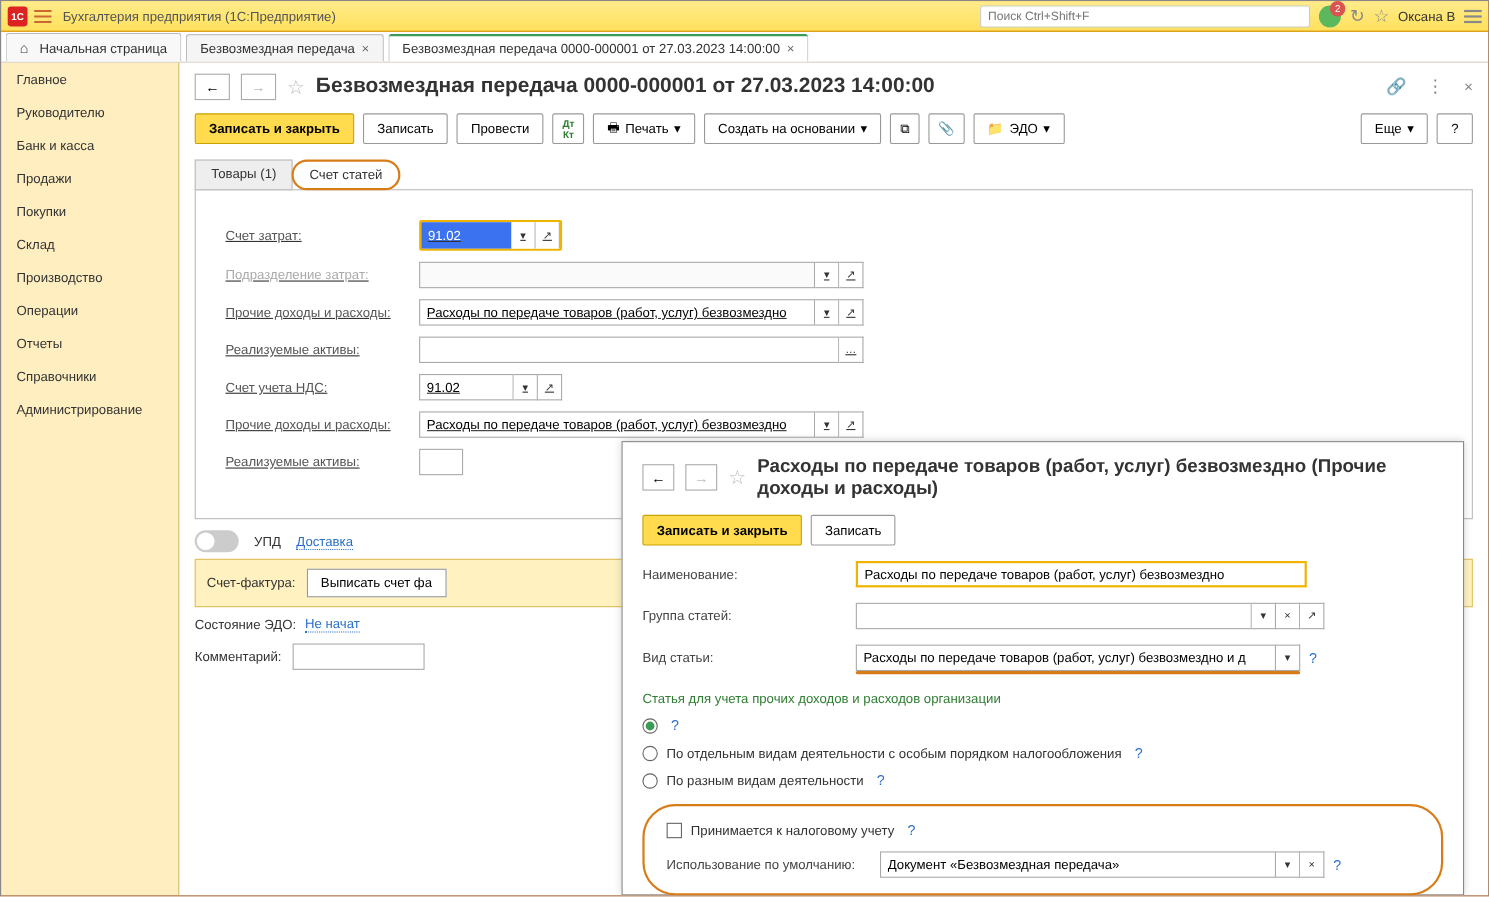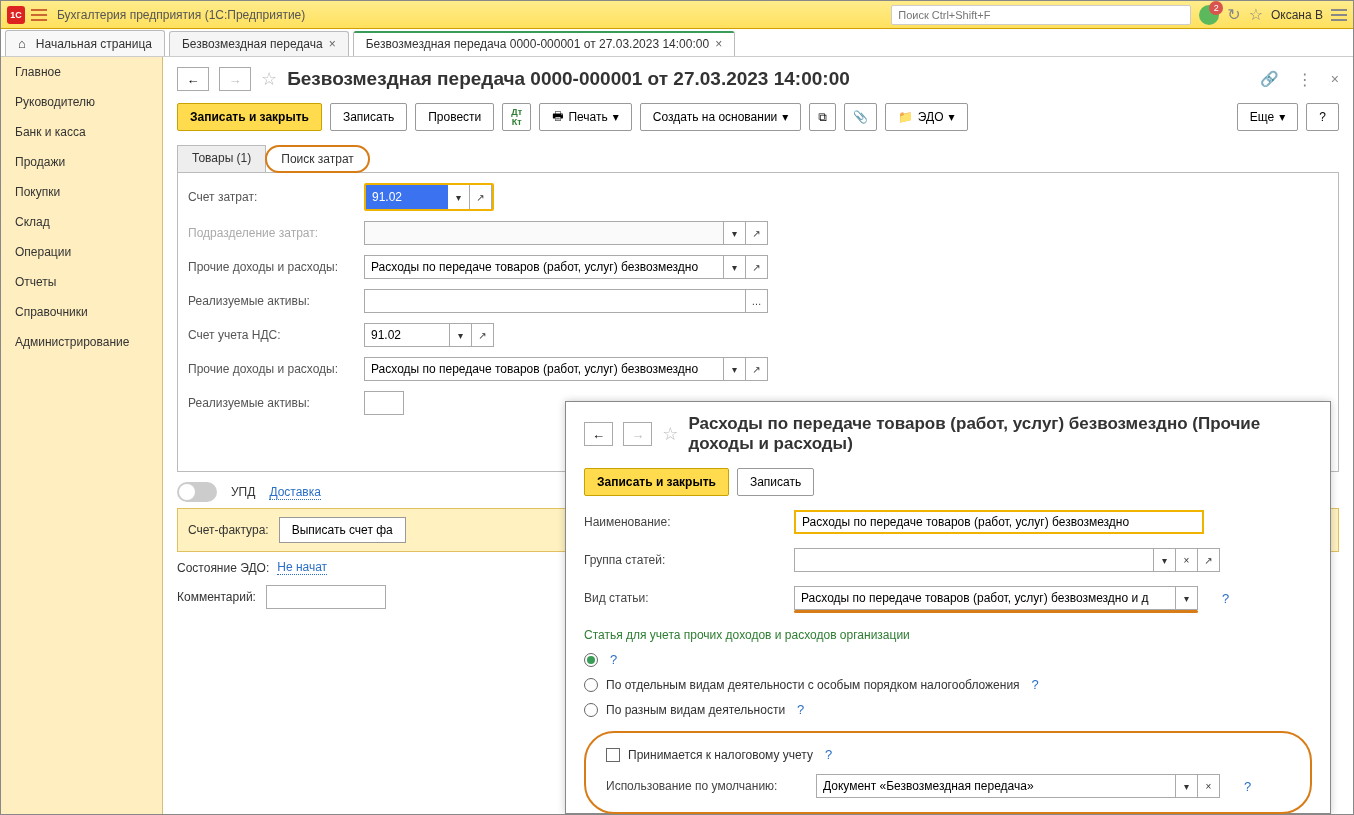--- a/index.html
+++ b/index.html
@@ -39,21 +39,21 @@
   .close-x { margin-left:8px; color:#888; font-size:14px; cursor:pointer; }
   .toolbar { padding:8px 14px; display:flex; align-items:center; gap:8px; flex-wrap:wrap; }
   .btn { height:28px; border:1px solid #999; background:#fff; padding:0 12px; font-size:12px; cursor:pointer; border-radius:2px; display:inline-flex; align-items:center; gap:5px; }
   .btn.primary { background:#ffdb4d; border-color:#caa200; font-weight:bold; }
   .btn.icon { padding:0 8px; }
   .toolbar .spacer { flex:1; }
   .form-tabs { display:flex; margin:6px 0 0 14px; margin-right:14px; }
   .form-tab { border:1px solid #bbb; padding:5px 14px; background:#eee; margin-right:-1px; cursor:pointer; font-size:12px; }
   .form-tab.active { background:#fff; border-bottom-color:#fff; z-index:2; position:relative; }
   .form-tab.highlighted { border:2px solid #d87c18; border-radius:16px; background:#fff; }
-  .form-panel { border:1px solid #bbb; margin:0 14px; margin-top:-1px; padding:10px; background:#fff; height:300px; }
+  .form-panel { border:1px solid #bbb; margin:0 14px; margin-top:-1px; padding:27px; background:#fff; height:300px;text-decoration:underline; }
   .frow { display:flex; align-items:center; margin-bottom:10px; gap:6px; }
   .flabel { width:170px; color:#555; font-size:12px; }
   .flabel.disabled { color:#aaa; }
   .finput-wrap { display:flex; }
   .finput { height:24px; border:1px solid #aaa; padding:0 6px; font-size:12px; }
   .combo-btn { width:22px; height:24px; border:1px solid #aaa; border-left:none; background:#fff; display:inline-flex; align-items:center; justify-content:center; font-size:10px; cursor:pointer; }
   .acc-field .finput-wrap { border:2px solid #f0b400; border-radius:2px; }
   .acc-field .finput { border:none; width:82px; background:#3b72ef; color:#fff; }
   .acc-field .combo-btn { border-top:none; border-bottom:none; }
   .wide { width:360px; }
@@ -64,21 +64,21 @@
   .sf-bar { margin:6px 14px; background:#fff2c0; border:1px solid #e0c060; padding:8px 10px; display:flex; align-items:center; gap:10px; }
   .sf-btn { height:26px; border:1px solid #999; background:#fff; padding:0 12px; font-size:12px; }
   .state-row { margin:8px 14px; display:flex; align-items:center; gap:8px; font-size:12px; }
   .comment-row { margin:10px 14px; display:flex; align-items:center; gap:10px; }
   .comment-row input { width:120px; height:24px; border:1px solid #aaa; padding:0 6px; }
   
   .popup { position:absolute; left:402px; top:344px; right:22px; bottom:0; background:#fff; border:1px solid #888; box-shadow:0 0 8px rgba(0,0,0,.2); padding:12px 18px; }
   .popup .phdr { display:flex; align-items:center; gap:10px; }
   .popup .ptitle { font-size:17px; font-weight:bold; }
   .popup .ptoolbar { margin-top:14px; display:flex; gap:8px; }
-  .popup .prow { display:flex; align-items:center; margin-top:14px; gap:20px; }
+  .popup .prow { display:flex; align-items:center; margin-top:14px; gap:4px; }
   .popup .plabel { width:190px; font-size:12px; color:#444; }
   .popup .pinput { height:24px; border:1px solid #aaa; padding:0 6px; font-size:12px; }
   .name-hl .pinput { border:2px solid #f0b400; width:410px; }
   .wgroup { width:360px; }
   .q { color:#2a6fc7; font-size:13px; margin-left:4px; cursor:pointer; }
   .vid-underline { display:inline-block; position:relative; }
   .vid-underline::after { content:''; position:absolute; left:0; right:0; bottom:-3px; height:3px; background:#d87c18; border-radius:2px; }
   .sectitle { margin-top:18px; color:#2e7d32; font-size:12px; }
   .radio-row { display:flex; align-items:center; gap:8px; margin-top:10px; font-size:12px; }
   .radio { width:14px; height:14px; border:1px solid #666; border-radius:50%; display:inline-flex; align-items:center; justify-content:center; }
@@ -136,20 +136,21 @@
   </div>
 
   <div class="main">
     <div class="sidebar">
       <div class="item">Главное</div>
       <div class="item">Руководителю</div>
       <div class="item">Банк и касса</div>
       <div class="item">Продажи</div>
       <div class="item">Покупки</div>
       <div class="item">Склад</div>
+      <div class="item">Производство</div>
       <div class="item">Операции</div>
       <div class="item">Отчеты</div>
       <div class="item">Справочники</div>
       <div class="item">Администрирование</div>
     </div>
 
     <div class="content">
       <div class="doc-header">
         <button class="nav-btn">←</button>
           <button class="nav-btn disabled">→</button>
@@ -190,21 +191,21 @@
         <div class="spacer"></div>
         <button class="btn">
             <span>Еще</span>
             <span> ▾</span>
           </button>
         <button class="btn">?</button>
       </div>
 
       <div class="form-tabs">
         <div class="form-tab">Товары (1)</div>
-        <div class="form-tab highlighted active">Поиск затрат</div>
+        <div class="form-tab highlighted active">Счет статей</div>
       </div>
 
       <div class="form-panel">
         <div class="frow acc-field">
           <div class="flabel">Счет затрат:</div>
           <div class="finput-wrap">
             <input class="finput" value="91.02" style="">
             <div class="combo-btn">▾</div>
             <div class="combo-btn">↗</div>
           </div>

